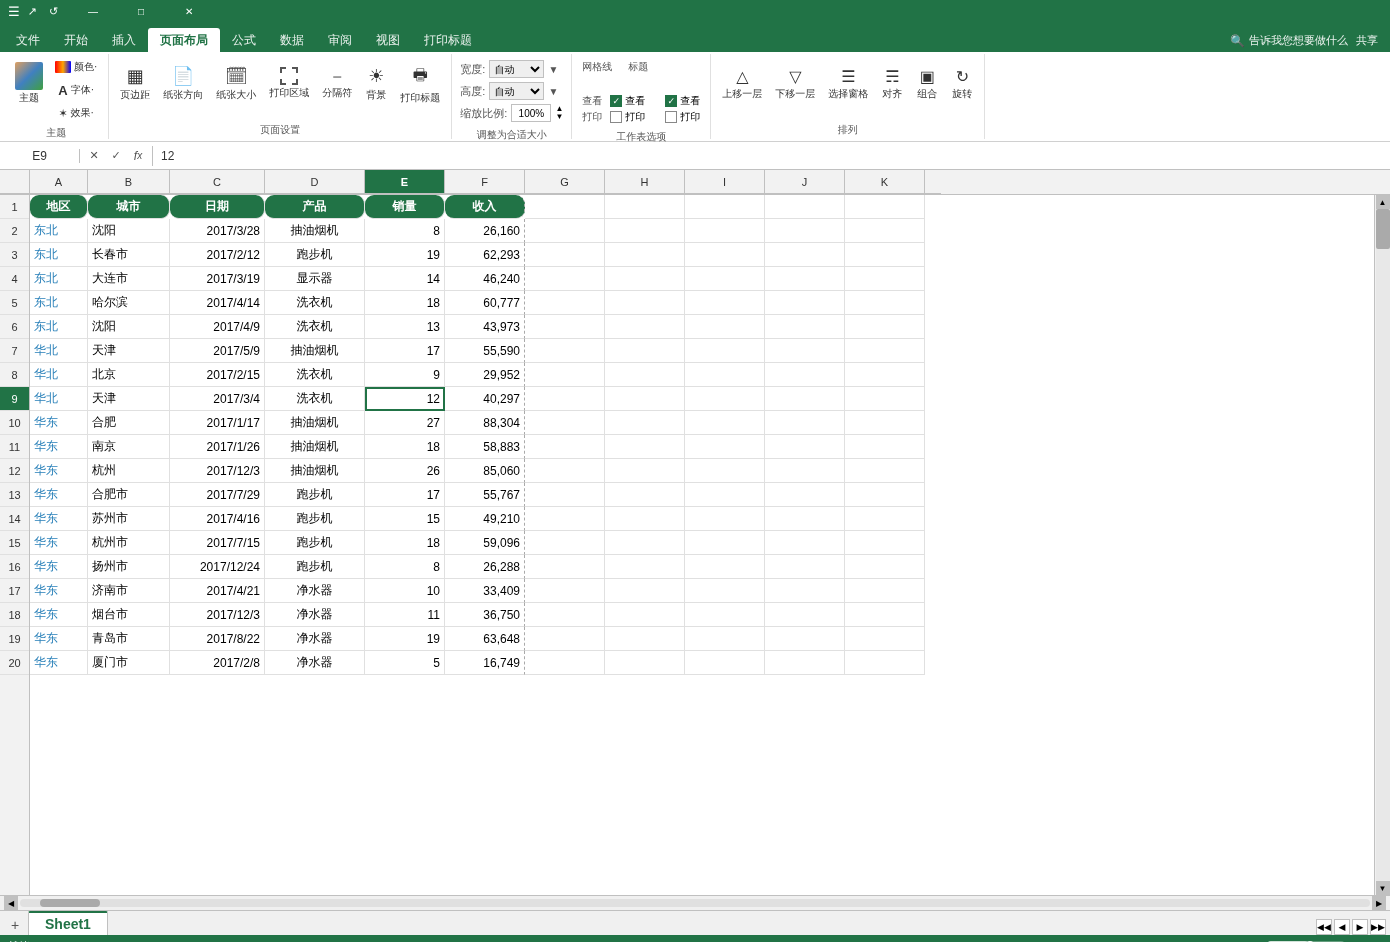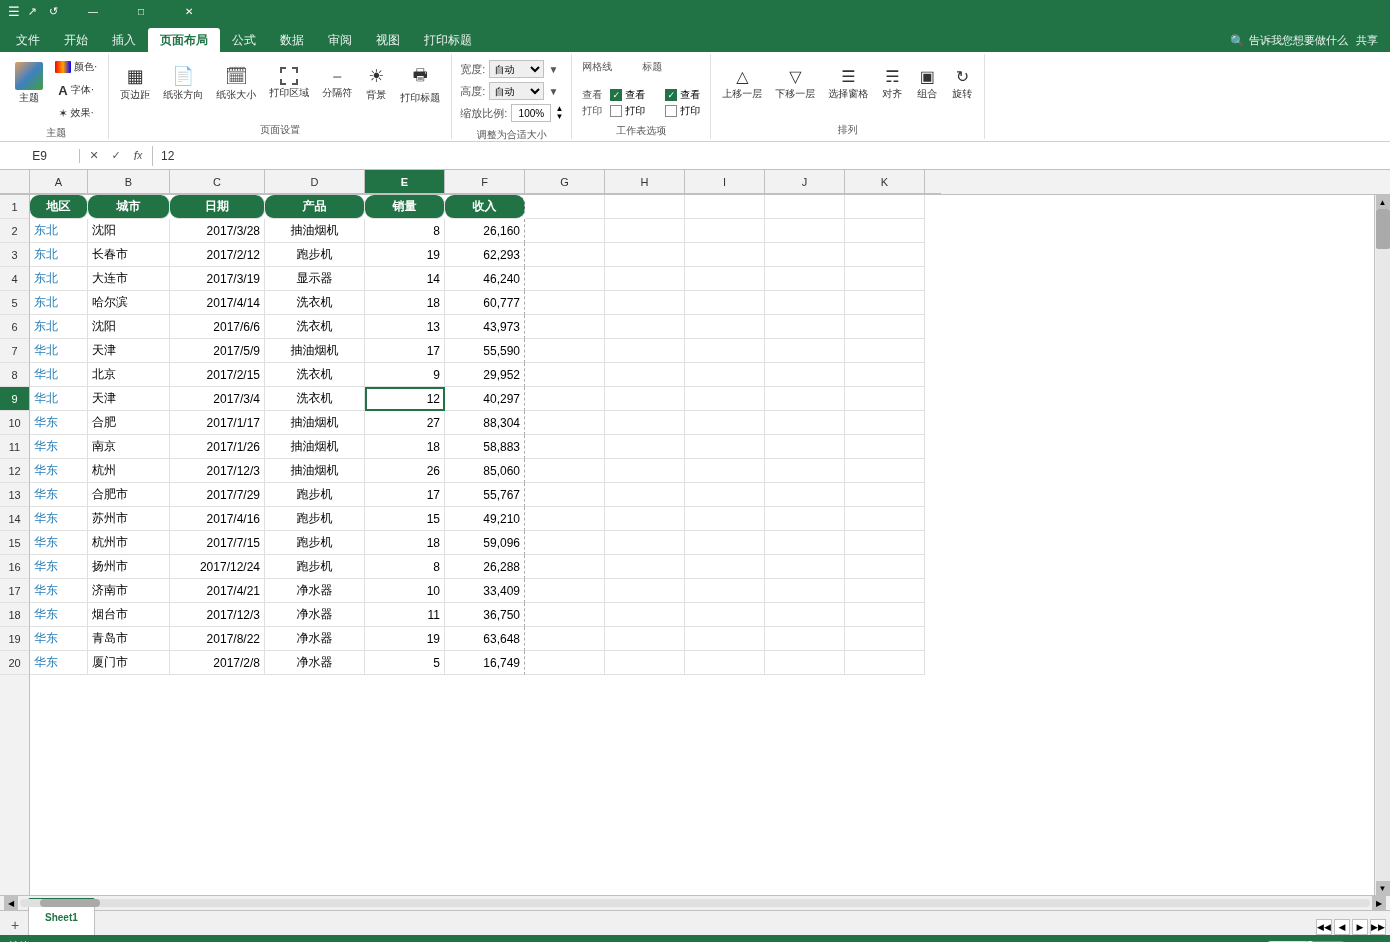--- a/index.html
+++ b/index.html
@@ -296,25 +296,25 @@
     .sheet-tabs-bar {
       height: 25px;
       background: #f0f0f0;
       border-top: 1px solid #c0c0c0;
       display: flex;
       align-items: flex-end;
       padding-left: 4px;
       gap: 2px;
     }
     .sheet-tab {
-      padding: 12px 16px;
+      padding: 3px 16px;
       background: #fff;
       border: 1px solid #c0c0c0;
       border-bottom: none;
-      font-size: 10px;
+      font-size: 14px;
       color: #333;
       cursor: pointer;
       border-radius: 2px 2px 0 0;
     }
     .sheet-tab.active {
       background: #fff;
       font-weight: bold;
       color: #217346;
       border-top: 2px solid #217346;
     }
@@ -523,21 +523,21 @@
           <span style="font-size:8px;cursor:pointer;line-height:1;">▲</span>
           <span style="font-size:8px;cursor:pointer;line-height:1;">▼</span>
         </div>
       </div>
     </div>
     <div class="ribbon-group-label">调整为合适大小</div>
   </div>
 
   <div class="ribbon-group">
     <div class="ribbon-group-content" style="flex-direction:column;gap:2px;align-items:flex-start;justify-content:flex-start;padding:4px 4px;">
-      <div style="display:flex;gap:30px;margin-bottom:12px;justify-content:center;">
+      <div style="display:flex;gap:16px;margin-bottom:18px;justify-content:center;">
         <span style="font-size:10px;color:#555;">网格线</span>
         <span style="font-size:10px;color:#555;">标题</span>
       </div>
       <div style="display:flex;gap:4px;align-items:center;">
         <span style="font-size:10px;color:#555;width:24px;">查看</span>
         <div class="checkbox-item">
           <div class="checkbox-box checked">✓</div>
           <span>查看</span>
         </div>
         <div class="checkbox-item" style="margin-left:16px;">
@@ -711,21 +711,21 @@
         <div class="cell col-g"></div>
         <div class="cell col-h"></div>
         <div class="cell col-i"></div>
         <div class="cell col-j"></div>
         <div class="cell col-k"></div>
       </div>
 
       <div class="grid-row">
         <div class="cell col-a cell-region">东北</div>
         <div class="cell col-b">沈阳</div>
-        <div class="cell col-c right-align">2017/6/6</div>
+        <div class="cell col-c right-align">2017/4/9</div>
         <div class="cell col-d center-align">洗衣机</div>
         <div class="cell col-e right-align">13</div>
         <div class="cell col-f right-align dashed-border-right">43,973</div>
         <div class="cell col-g"></div>
         <div class="cell col-h"></div>
         <div class="cell col-i"></div>
         <div class="cell col-j"></div>
         <div class="cell col-k"></div>
       </div>
 

